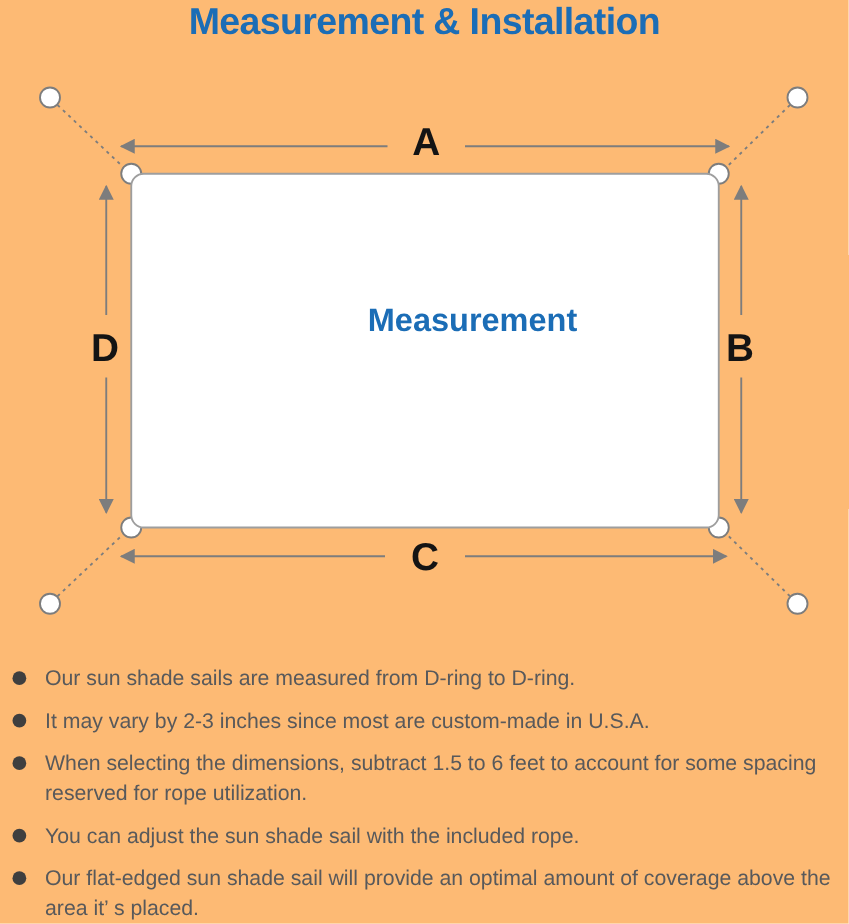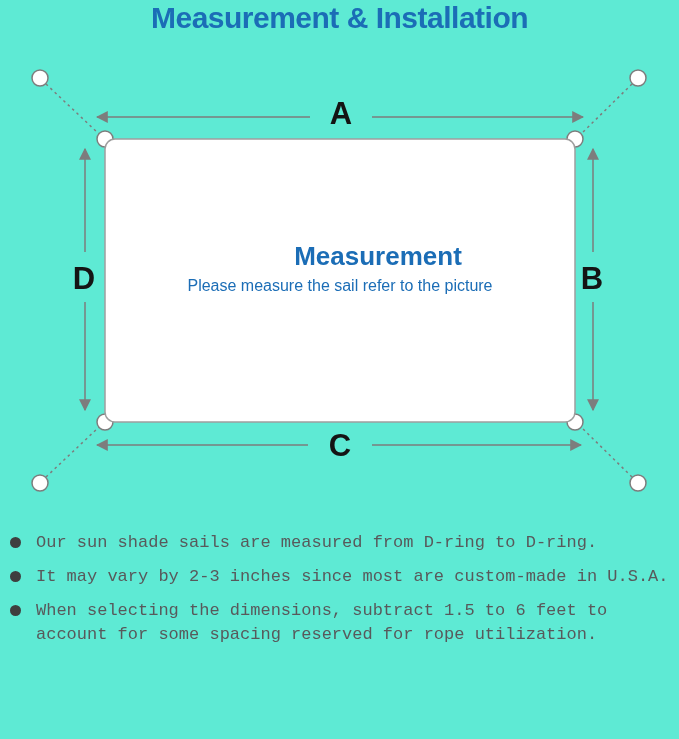--- a/index.html
+++ b/index.html
@@ -1,17 +1,17 @@
 <!DOCTYPE html>
 <html style="--accent-blue: #1b6db6; --line-gray: #7d7d7d; --outline-gray: #9e9e9e; --label-black: #141414; --text-gray: #58595b; --bullet-gray: #3f3f3f;"><head>
 <meta charset="utf-8">
 <style>
   html,body { margin:0; padding:0; background:#fff; }
   .page {
-    position:relative; width:679px; height:739px; background:#5eead4;
+    position:relative; width:679px; height:739px; background:#fdba74;
     font-family:"Liberation Sans", sans-serif; overflow:hidden; margin:0 auto;
   }
   .page-title {
     position:absolute; top:1px; left:0; right:0;
     text-align:center; font-size:30px; font-weight:700;
     color:var(--accent-blue,#1b6db6); letter-spacing:-0.5px;
   }
   .diagram-svg { position:absolute; top:0; left:0; }
   .dim-label {
     font-family:"Liberation Sans", sans-serif;
@@ -22,21 +22,21 @@
     text-align:center; font-size:26px; font-weight:700;
     color:var(--accent-blue,#1b6db6);
   }
   .center-sub {
     position:absolute; left:85px; width:510px; top:277px;
     text-align:center; font-size:16px; font-weight:400;
     color:var(--accent-blue,#1b6db6);
   }
   .bullets {
     position:absolute; top:531px; left:10px; right:2px;
-    margin:0; padding:0; list-style:none;font-family:Liberation Mono, monospace;
+    margin:0; padding:0; list-style:none;
   }
   .bullets li { display:flex; align-items:flex-start; margin-bottom:10px; }
   .bullets li:last-child { margin-bottom:0; }
   .dot {
     flex:none; width:11px; height:11px; border-radius:50%;
     background:var(--bullet-gray,#3f3f3f); margin:6px 15px 0 0;
   }
   .btext {
     font-size:17px; line-height:24px; color:var(--text-gray,#58595b);
   }
@@ -83,30 +83,37 @@
     <line x1="308" y1="445" x2="97" y2="445" stroke="#7d7d7d" stroke-width="1.5" marker-end="url(#arr)"></line>
     <line x1="372" y1="445" x2="581" y2="445" stroke="#7d7d7d" stroke-width="1.5" marker-end="url(#arr)"></line>
     <text x="340" y="456" text-anchor="middle" class="dim-label">C</text>
 
     <line x1="85" y1="252" x2="85" y2="149" stroke="#7d7d7d" stroke-width="1.5" marker-end="url(#arr)"></line>
     <line x1="85" y1="302" x2="85" y2="410" stroke="#7d7d7d" stroke-width="1.5" marker-end="url(#arr)"></line>
     <text x="84" y="289" text-anchor="middle" class="dim-label">D</text>
   </svg>
 
   <div class="center-title">Measurement</div>
-  <div class="center-sub">Please measure the sail refer to the picture</div>
 
   <ul class="bullets">
     <li>
       <span class="dot"></span>
       <span class="btext">Our sun shade sails are measured from D-ring to D-ring.</span>
     </li>
     <li>
       <span class="dot"></span>
       <span class="btext">It may vary by 2-3 inches since most are custom-made in U.S.A.</span>
     </li>
     <li>
       <span class="dot"></span>
       <span class="btext">When selecting the dimensions, subtract 1.5 to 6 feet to account for some spacing reserved for rope utilization.</span>
     </li>
+    <li>
+      <span class="dot"></span>
+      <span class="btext">You can adjust the sun shade sail with the included rope.</span>
+    </li>
+    <li>
+      <span class="dot"></span>
+      <span class="btext">Our flat-edged sun shade sail will provide an optimal amount of coverage above the area it’ s placed.</span>
+    </li>
   </ul>
 
 </div>
 
 </body></html>

